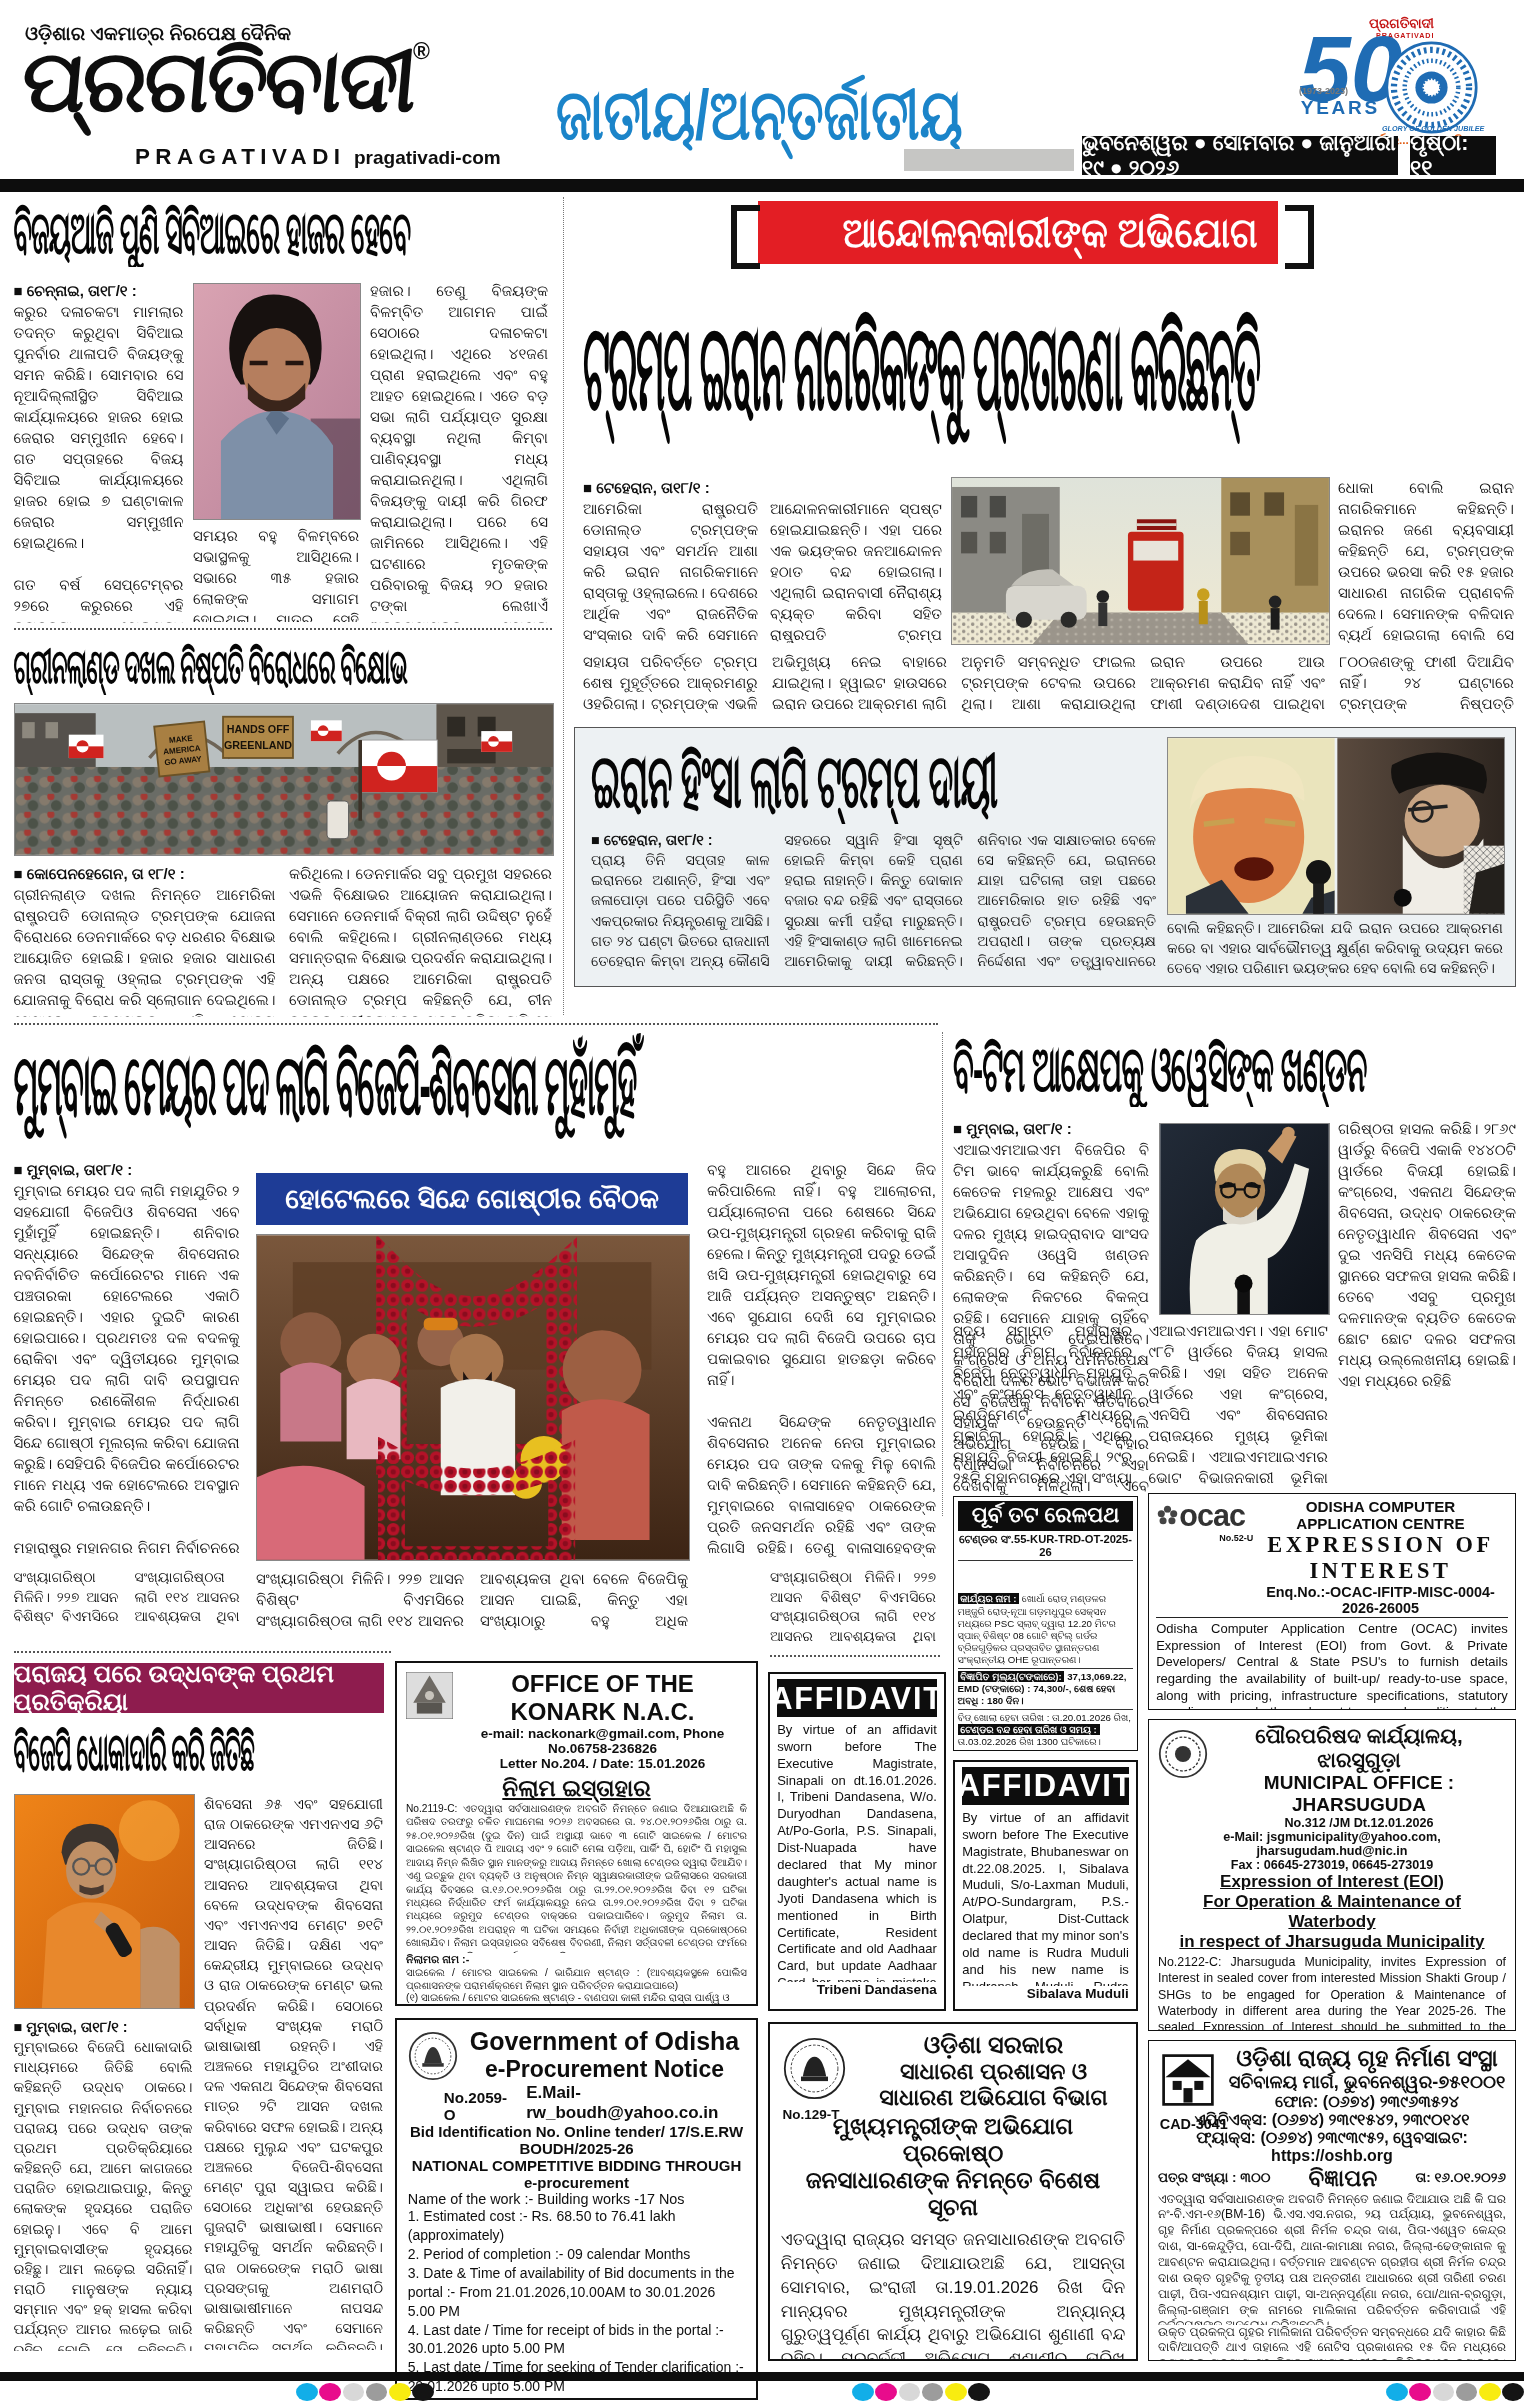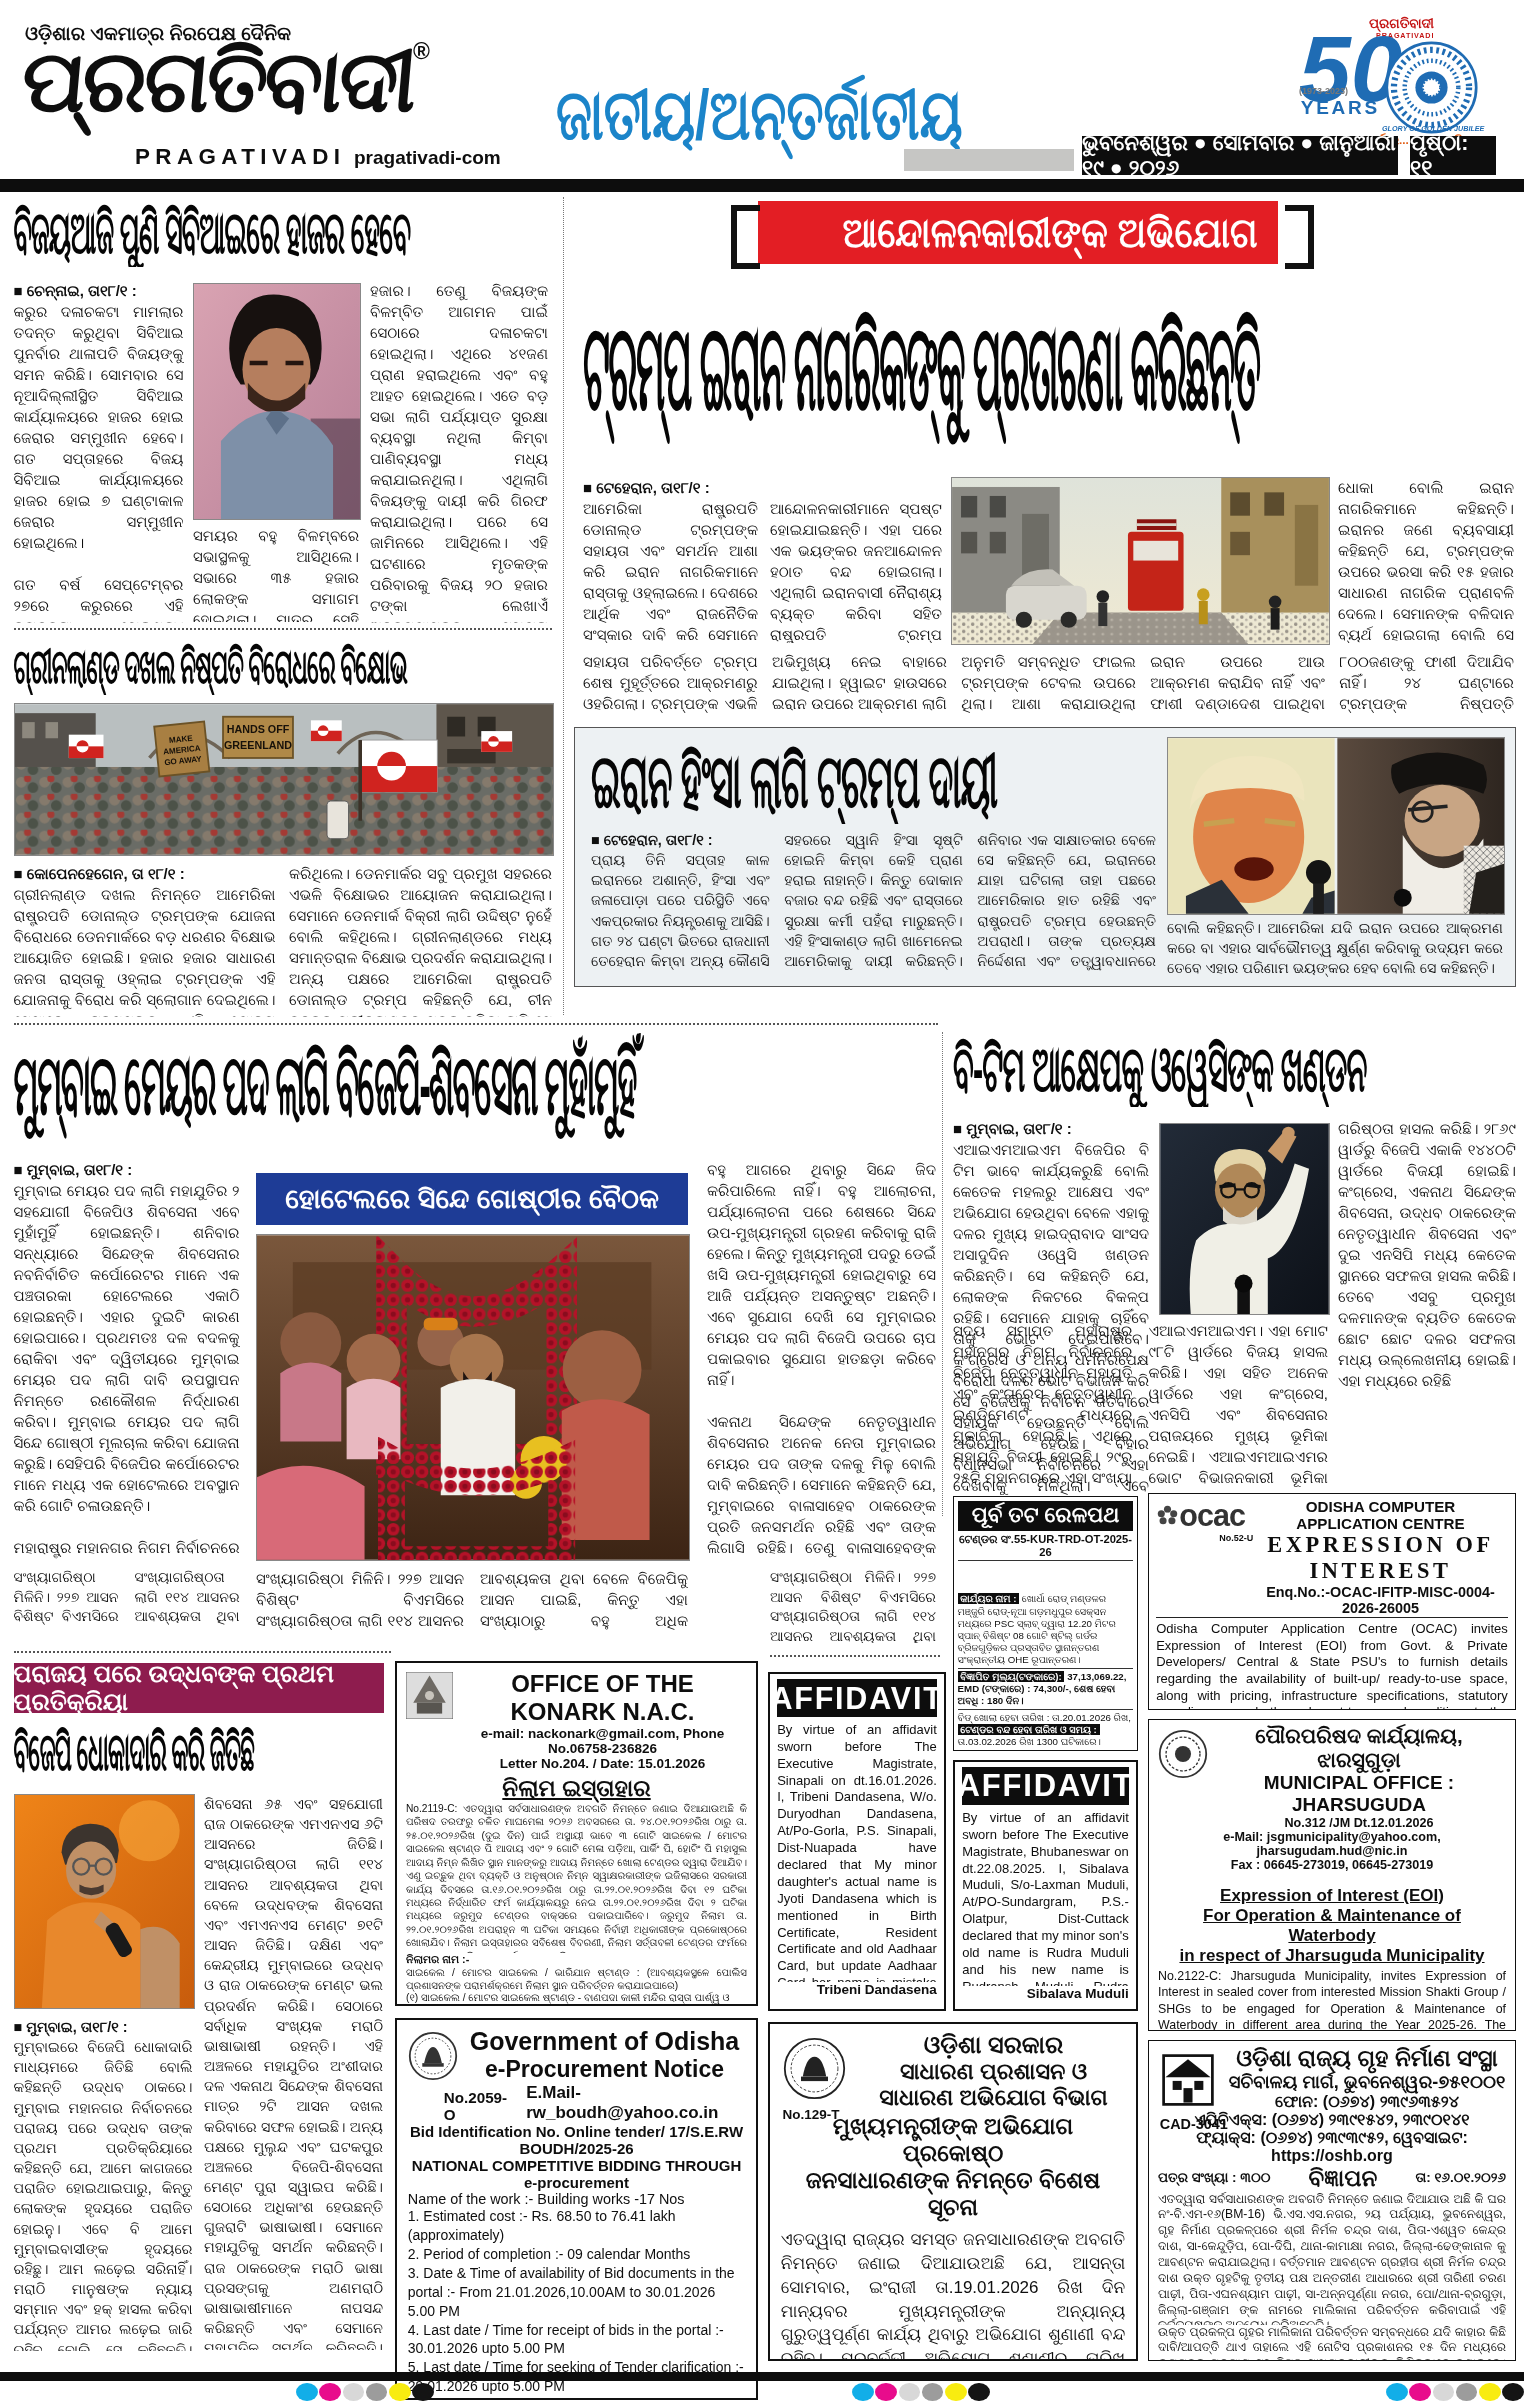--- a/index.html
+++ b/index.html
@@ -562,21 +562,21 @@
       <circle cx="28" cy="28" r="19" fill="none" stroke="#333" stroke-width="1.5" stroke-dasharray="3 2"></circle>
       <circle cx="28" cy="28" r="9" fill="#333"></circle>
     </svg>
     <div style="margin-left:54px;">
       <div class="ctr bold" style="font-size:20.6px;">ପୌରପରିଷଦ କାର୍ଯ୍ୟାଳୟ, ଝାରସୁଗୁଡ଼ା</div>
       <div class="ctr bold" style="font-size:19px;">MUNICIPAL OFFICE : JHARSUGUDA</div>
       <div class="ctr bold" style="font-size:12.6px;">No.312 /JM Dt.12.01.2026</div>
     </div>
     <div class="ctr bold" style="font-size:12.6px;">e-Mail: jsgmunicipality@yahoo.com, jharsugudam.hud@nic.in</div>
     <div class="ctr bold" style="font-size:12.6px;">Fax : 06645-273019, 06645-273019</div>
-    <div class="ctr bold u" style="font-size:17px;margin-top:14px;">Expression of Interest (EOI)</div>
+    <div class="ctr bold u" style="font-size:17px;margin-top:0;">Expression of Interest (EOI)</div>
     <div class="ctr bold u" style="font-size:17px;">For Operation &amp; Maintenance of Waterbody</div>
     <div class="ctr bold u" style="font-size:17px;">in respect of Jharsuguda Municipality</div>
     <div class="adtxt" style="font-size:12.4px;line-height:1.3;margin-top:2.7px;height:115px;">No.2122-C: Jharsuguda Municipality, invites Expression of Interest in sealed cover from interested Mission Shakti Group / SHGs to be engaged for Operation &amp; Maintenance of Waterbody in different area during the Year 2025-26. The sealed Expression of Interest should be submitted to the address of Jharsuguda Municipality on or before Dt.29.01.2026 by 3.00 PM by registered/speed post/ courier in Jharsuguda Municipality. The Technical Bid will be opened on date-29.01.2026 at 4.00 PM in the conference hall of Jharsuguda Municipality. The sealed envelope should be superscripted with "EOI for Operation &amp; Maintenance of Waterbody". The list of waterbodies &amp; detailed terms and conditions of the Expression of Interest is available in website as mentioned below. https://jharsuguda.odisha.gov.in/</div>
 
   </div>
 
   <div class="abs box2" style="left:1148px;top:2040px;width:368px;height:321px;padding:3.6px 9px;">
     <svg class="abs" style="left:10.8px;top:10.8px;" width="56" height="56" viewBox="0 0 62 62">
       <rect x="4" y="4" width="54" height="54" fill="#fff" stroke="#111" stroke-width="3"></rect>
       <polygon points="31,8 56,28 6,28" fill="#111"></polygon>

